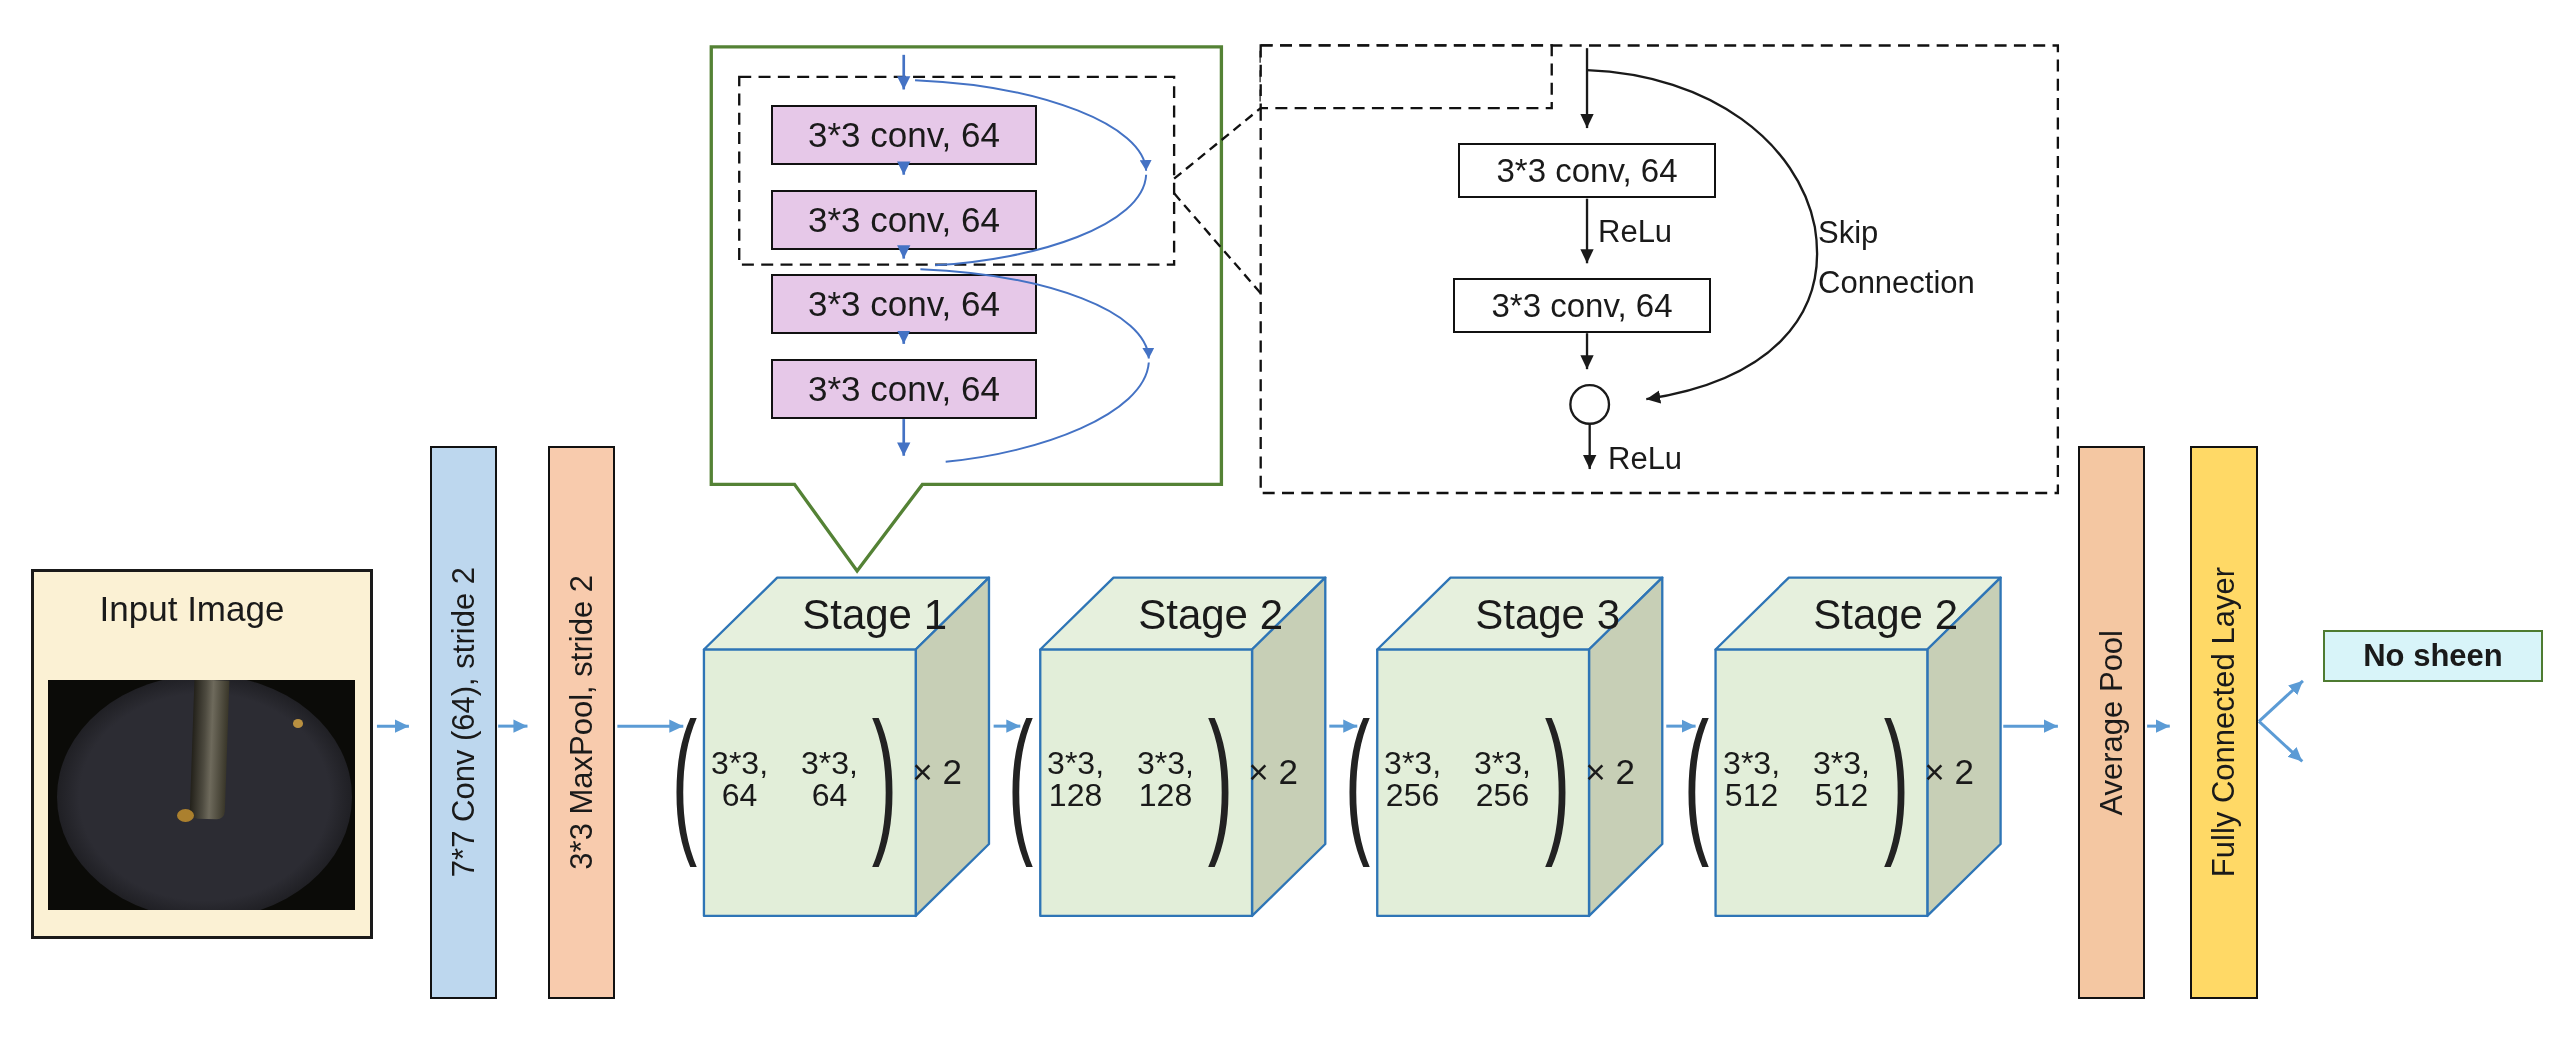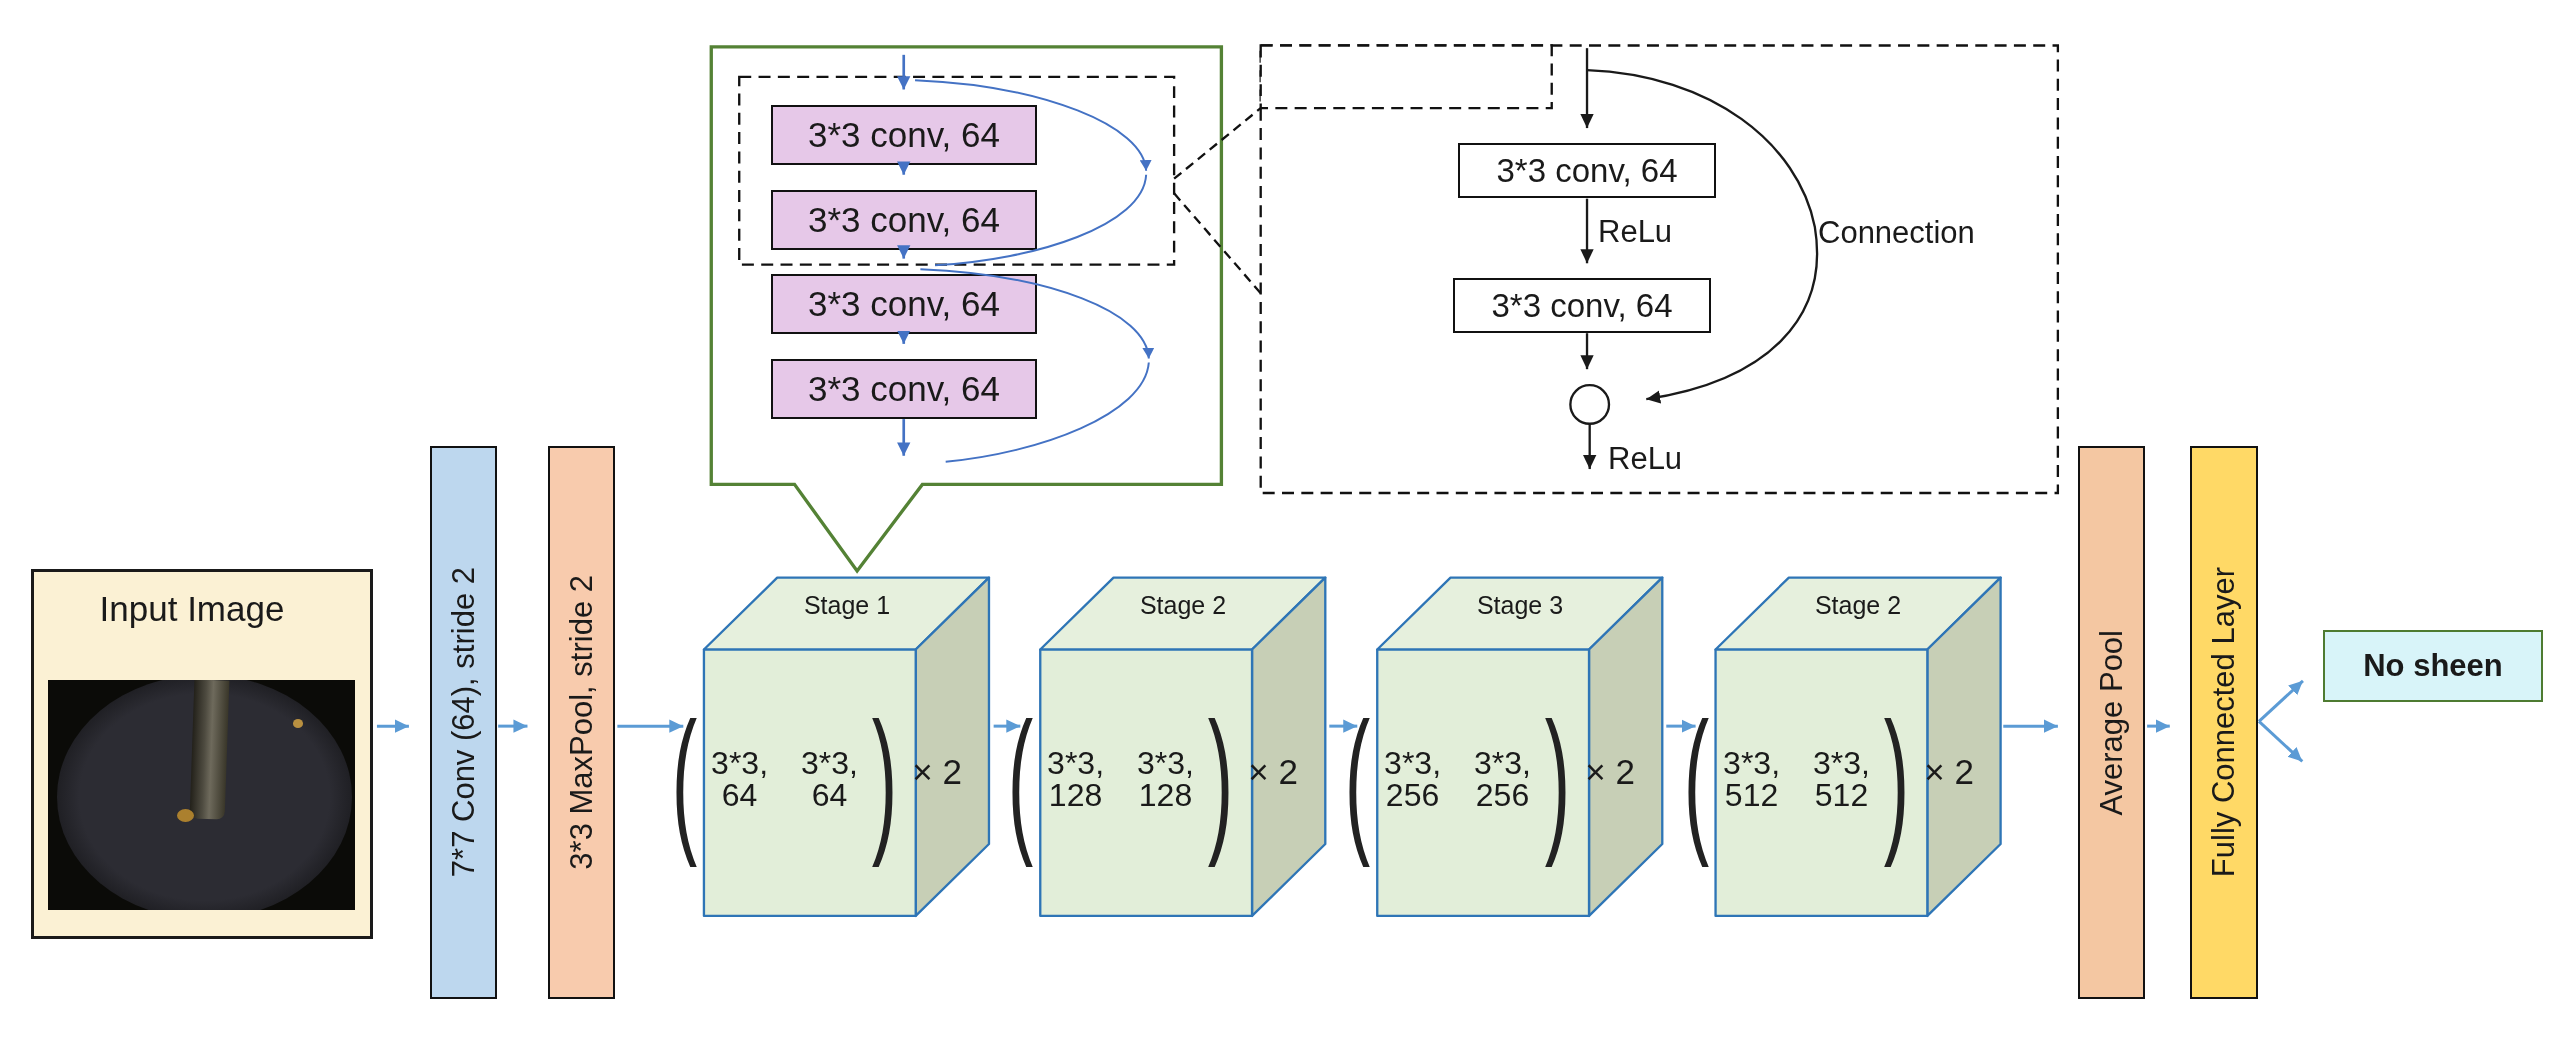--- a/index.html
+++ b/index.html
@@ -36,28 +36,28 @@
   
   .res-title{left:1261px;top:45px;width:291px;height:63px;display:flex;align-items:center;justify-content:center;font-size:32px;}
   .wconv{width:258px;height:55px;background:#fff;border:2px solid #111;
          display:flex;align-items:center;justify-content:center;font-size:33px;}
   .small-label{font-size:31px;}
   .skip-label{left:1818px;top:208px;width:240px;font-size:31px;line-height:1.62;}
   .plus-sign{left:1570px;top:384px;width:40px;height:40px;display:flex;align-items:center;justify-content:center;
              font-size:36px;font-weight:400;}
 
   
-  .stage-title{width:200px;text-align:center;font-size:25px;top:591px;}
+  .stage-title{width:200px;text-align:right;font-size:42px;top:591px;}
   .stage-content{top:669px;width:204px;height:220px;display:flex;align-items:center;justify-content:center;}
   .paren{font-size:159px;line-height:0.92;font-weight:400;transform:scaleX(.48);color:#222;}
   .rows{display:flex;flex-direction:row;gap:33px;font-size:32px;line-height:1;text-align:center;}
   .mult{font-size:35px;margin-left:1.3px;transform:translateY(-6.7px);white-space:nowrap;}
 
   
-  .outbox{left:2323px;width:220px;height:72px;background:#D8F4F9;border:2.7px solid #4E7B31;
+  .outbox{left:2323px;width:220px;height:52px;background:#D8F4F9;border:2.7px solid #4E7B31;
           display:flex;align-items:center;justify-content:center;font-size:31px;font-weight:700;}
 </style>
 </head>
 <body>
 
 <div id="canvas">
 
   <svg class="layer" viewBox="0 0 3868 1591" width="2576" height="1060">
 
     <path d="M 1068,70 H 1834 V 727 H 1385 L 1287,857 L 1193,727 H 1068 Z" fill="#ffffff" stroke="#548235" stroke-width="5"></path>
@@ -111,20 +111,21 @@
 
   <div class="abs pink" style="top:105px;">3*3 conv, 64</div>
   <div class="abs pink" style="top:190px;">3*3 conv, 64</div>
   <div class="abs pink" style="top:274px;">3*3 conv, 64</div>
   <div class="abs pink" style="top:359px;">3*3 conv, 64</div>
 
   <div class="abs wconv" style="left:1458px;top:143px;">3*3 conv, 64</div>
   <div class="abs small-label" style="left:1598px;top:214px;">ReLu</div>
   <div class="abs wconv" style="left:1453px;top:278px;">3*3 conv, 64</div>
   <div class="abs skip-label">
+    <div>Skip</div>
     <div>Connection</div>
   </div>
   <div class="abs plus-sign">+</div>
   <div class="abs small-label" style="left:1608px;top:441px;">ReLu</div>
 
   <div class="abs stage-title" style="left:747px;">Stage 1</div>
   <div class="abs stage-title" style="left:1083px;">Stage 2</div>
   <div class="abs stage-title" style="left:1420px;">Stage 3</div>
   <div class="abs stage-title" style="left:1758px;">Stage 2</div>
 

